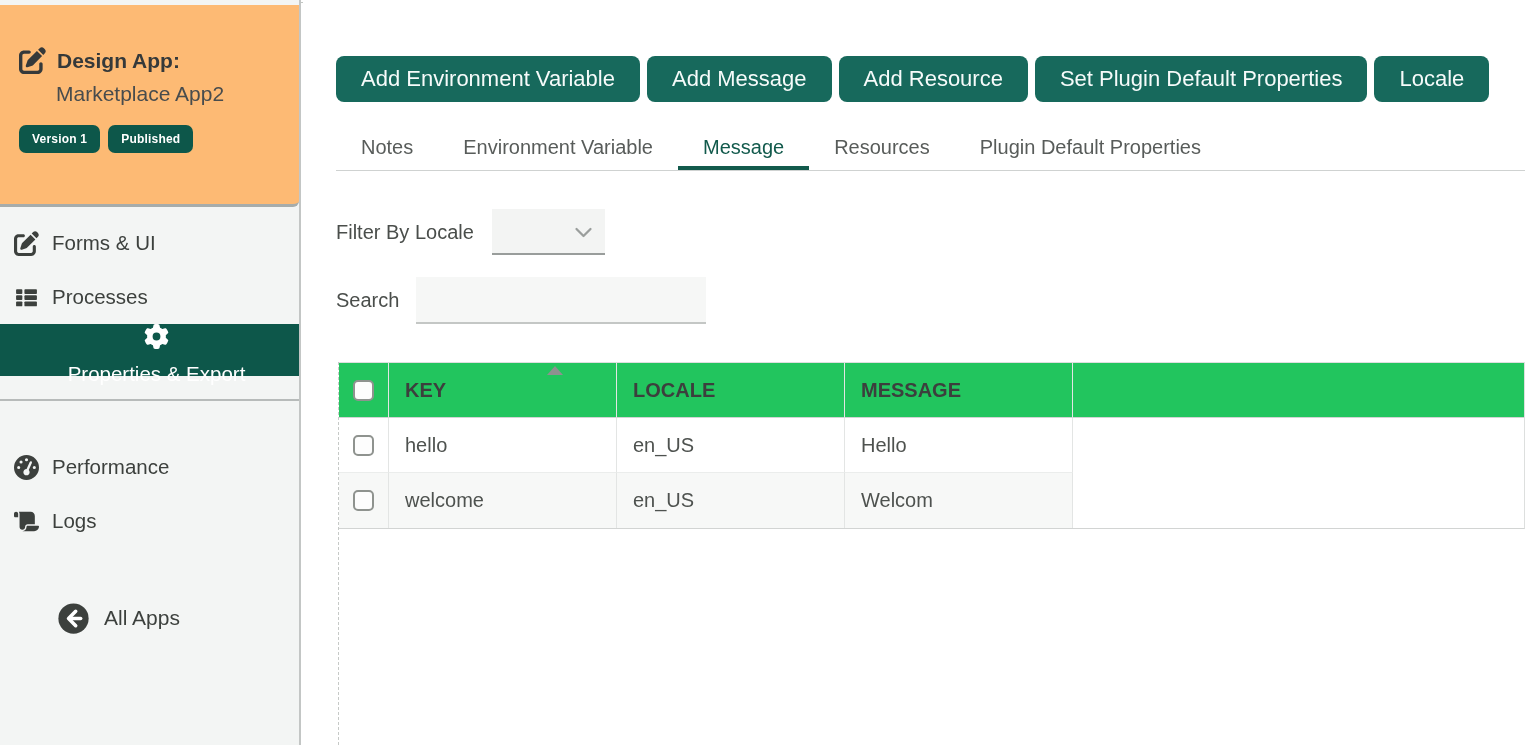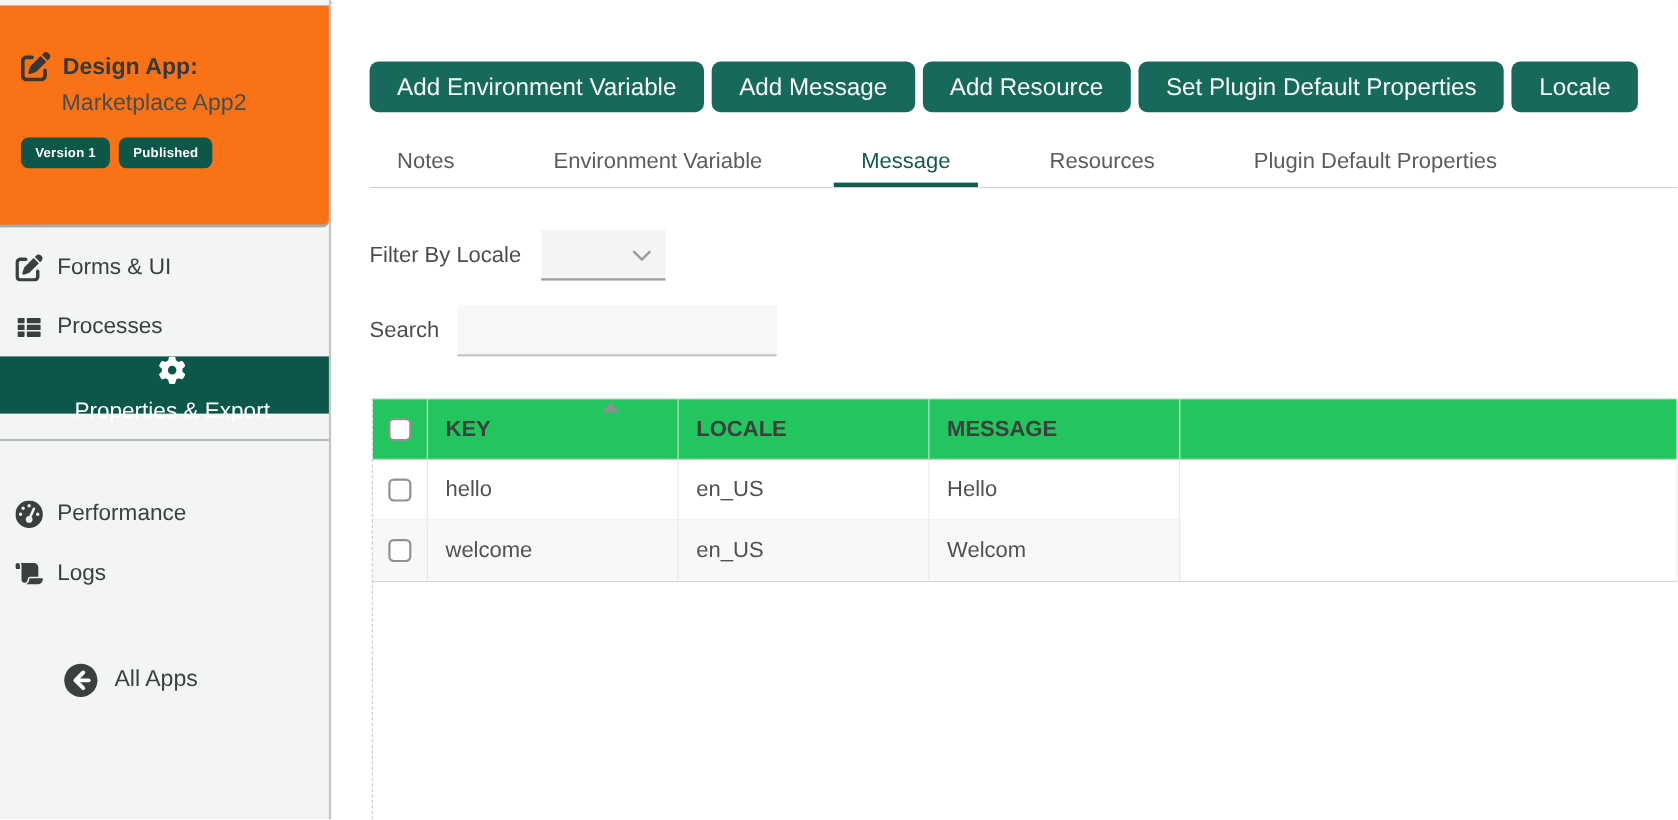--- a/index.html
+++ b/index.html
@@ -10,21 +10,21 @@
   }
   .top-line { position:absolute; top:2px; left:0; right:0; height:1px; background:#c2c6c3; }
 
   
   .sidebar {
     position:absolute; left:0; top:0; bottom:0; width:301px;
     background:#f3f5f4; border-right:2px solid #c3c6c5;
   }
   .app-card {
     position:absolute; top:5px; left:0; right:0; height:202px;
-    background:#f97316; border-bottom:3px solid #a6acab;
+    background:#fdba74; border-bottom:3px solid #a6acab;
     border-bottom-right-radius:6px;
   }
   .card-title-row { position:absolute; left:19px; top:42px; display:flex; align-items:center; gap:11px; }
   .card-title-row .icon { width:27px; height:27px; }
   .card-title { font-size:21px; font-weight:bold; color:#35393a; }
   .card-subtitle { position:absolute; left:56px; top:77px; font-size:21px; color:#484c4d; }
   .badges { position:absolute; left:19px; top:120px; display:flex; gap:8px; }
   .badge {
     background:#0d574a; color:#ffffff; font-size:12px; font-weight:bold;
     padding:7px 13px; border-radius:7px; letter-spacing:.2px;text-align:center;
@@ -55,21 +55,21 @@
 
   .toolbar { position:absolute; left:33px; top:56px; display:flex; gap:7px; }
   .btn {
     background:#17695c; color:#f6fbfa; border:none; border-radius:8px;
     font-family:inherit; font-size:22px; padding:10px 25px; cursor:pointer;
     white-space:nowrap;
   }
 
   .tabs {
     position:absolute; left:33px; right:0; top:127px; height:44px;
-    display:flex; gap:40px; border-bottom:1px solid #cfd2d1;
+    display:flex; border-bottom:1px solid #cfd2d1;
   }
   .tab {
     padding:0 25px; line-height:40px; font-size:20px; color:#585c5a;
     cursor:pointer; border-bottom:4px solid transparent; white-space:nowrap;
   }
   .tab.active { color:#125a4c; border-bottom-color:#125a4c; }
 
   .filter-row { position:absolute; left:33px; top:209px; display:flex; align-items:center; }
   .field-label { font-size:20px; color:#4a4e4b; }
   .select {

